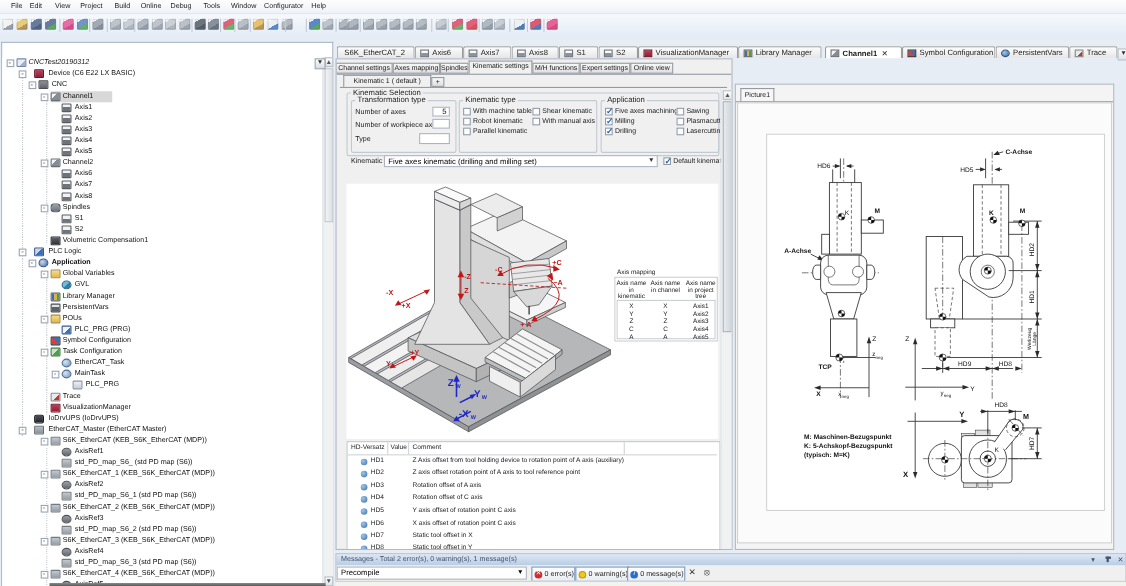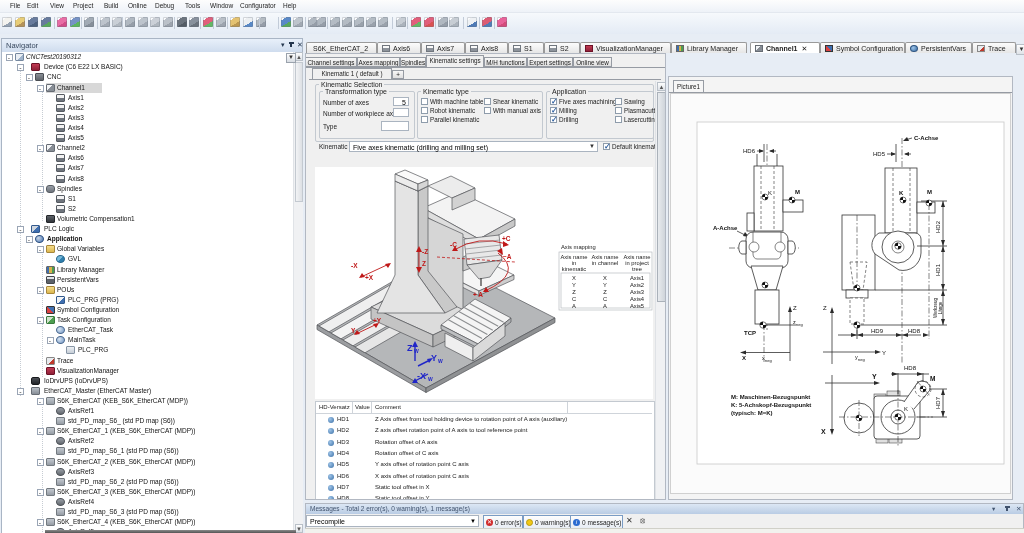--- a/index.html
+++ b/index.html
@@ -103,27 +103,20 @@
       <div class="tsep" style="left:305px;"></div>
       <div class="tsep" style="left:327px;"></div>
       <div class="tsep" style="left:392px;"></div>
       <div class="tsep" style="left:407px;"></div>
       <div class="tsep" style="left:435px;"></div>
       <div class="tsep" style="left:463px;"></div>
       <div class="tsep" style="left:479px;"></div>
       <div class="tsep" style="left:494px;"></div>
     </div>
     <div id="nav" class="abs">
-<div id="navtitle" class="abs">
-        <span style="position:absolute;left:4px;top:2px;">Navigator</span>
-<span style="position:absolute;left:279px;top:2px;color:#24364e;font-size:7px;">▾</span>
-<span style="position:absolute;left:288px;top:3px;width:2px;height:5px;background:#24364e;"></span>
-        <span style="position:absolute;left:286.5px;top:3px;width:5px;height:2px;background:#24364e;"></span>
-<span style="position:absolute;left:295px;top:2px;color:#24364e;font-size:7px;">✕</span>
-</div>
 <div id="navtree" class="abs">
         <div style="position:absolute;left:17.5px;top:15px;width:1px;height:330px;background:repeating-linear-gradient(#c6ccd3 0 1px,transparent 1px 2px);"></div>
         <div style="position:absolute;left:39.5px;top:36px;width:1px;height:134px;background:repeating-linear-gradient(#c6ccd3 0 1px,transparent 1px 2px);"></div>
         <div style="position:absolute;left:39.5px;top:200px;width:1px;height:125px;background:repeating-linear-gradient(#c6ccd3 0 1px,transparent 1px 2px);"></div>
         <div style="position:absolute;left:39.5px;top:355px;width:1px;height:125px;background:repeating-linear-gradient(#c6ccd3 0 1px,transparent 1px 2px);"></div>
         <div class="texp" style="left:3.5px;top:2.2px;">-</div>
         <div class="tico" style="left:13px;top:1.2px;background:linear-gradient(135deg,#e9eef4 60%,#9fb4cc 60%);border:1px solid #7588a0;box-sizing:border-box;"></div>
         <div class="trow" style="left:24px;top:1.2px;">
           <span class="lbl"><i>CNCTest20190312</i></span>
         </div>

